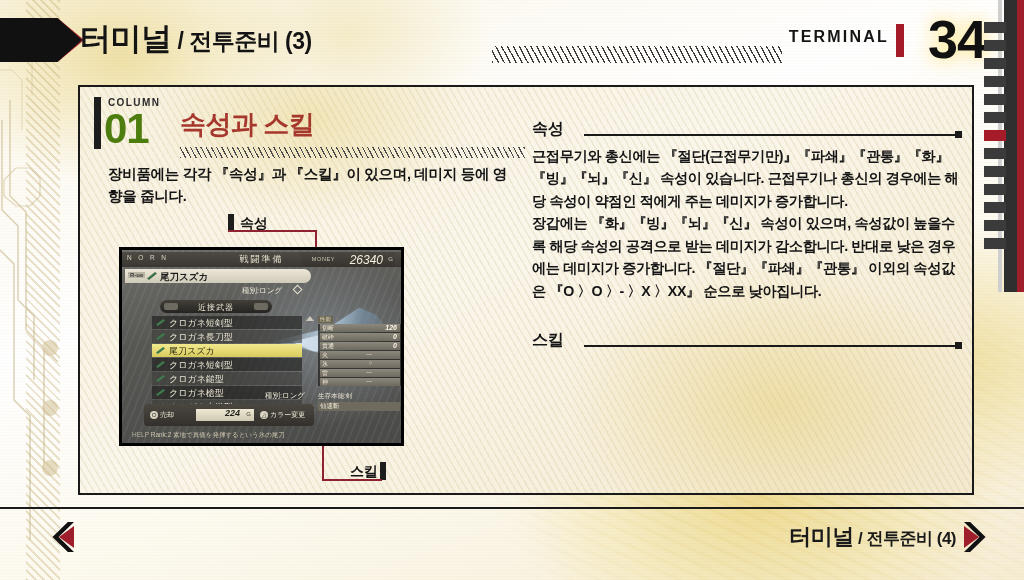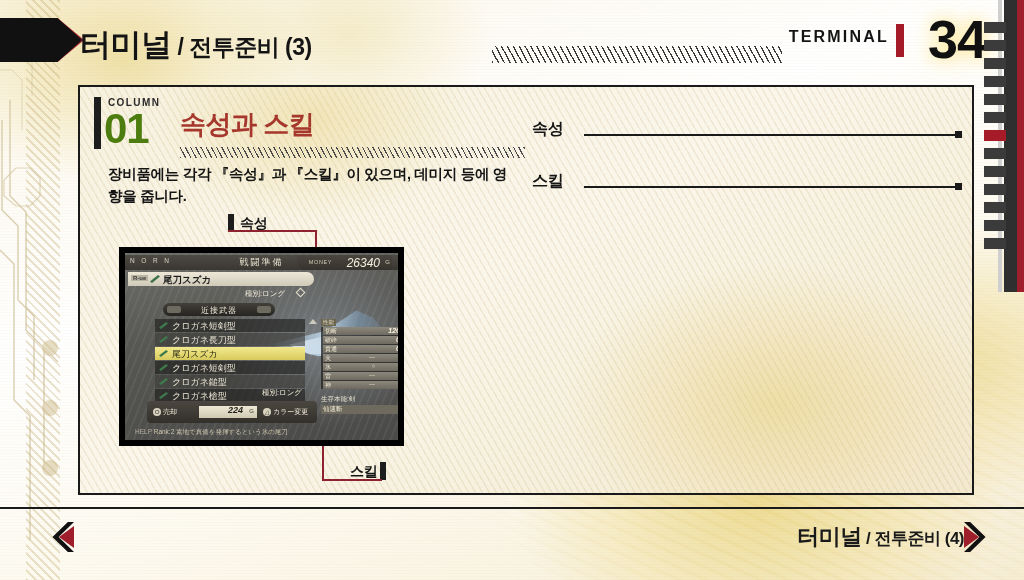--- a/index.html
+++ b/index.html
@@ -59,21 +59,21 @@
   .hdr-arrow-red {
     position: absolute; left: 54px; top: 18px; width: 30px; height: 44px;
     background: #9e1f2b;
     clip-path: polygon(0 0, 12% 0, 100% 50%, 12% 100%, 0 100%);
     z-index: 5;
   }
   .hdr-title {
     position: absolute; left: 80px; top: 17px;
     font-size: 31px; font-weight: bold; color: #141414;
     letter-spacing: -.5px; white-space: nowrap; z-index: 6;
-    line-height: 56px;
+    line-height: 44px;
   }
   .hdr-title .sub { font-size: 23px; }
 
   .hdr-hatch {
     position: absolute; left: 492px; top: 46px; width: 290px; height: 17px;
     background: repeating-linear-gradient(62deg, #3b3b3b 0px, #3b3b3b 1.3px, rgba(255,255,255,0) 1.3px, rgba(255,255,255,0) 5.2px);
     z-index: 4;
   }
   .hdr-terminal {
     position: absolute; right: 135px; top: 28px;
@@ -136,21 +136,21 @@
     position: absolute; font-size: 14px; font-weight: bold; color: #141414;
     letter-spacing: -.3px;
   }
   .cl-bar { position: absolute; width: 6px; height: 18px; background: #1d1d1d; }
 
   .cl-line { position: absolute; background: #8f2230; }
 
   
   .shot {
     position: absolute; left: 39px; top: 160px; width: 285px; height: 199px;
-    background: #5b5b58; overflow: hidden; border: 6px solid #000000;
+    background: #5b5b58; overflow: hidden; border: 3px solid #000000;
   }
   .shot-bg {
     position: absolute; inset: 0;
     background:
       radial-gradient(ellipse 160px 120px at 72% 48%, rgba(150,160,170,.55), rgba(0,0,0,0) 70%),
       linear-gradient(170deg, #6d6d69 0%, #575754 40%, #4a4a48 100%);
   }
   .shot-bg::after{
     content:""; position:absolute; inset:0;
     background: repeating-linear-gradient(112deg, rgba(255,255,255,.05) 0px, rgba(255,255,255,.05) 2px, rgba(0,0,0,0) 2px, rgba(0,0,0,0) 7px);
@@ -241,21 +241,21 @@
   .rcol { position: absolute; left: 452px; top: 32px; width: 430px; }
   .sec-head { position: relative; height: 24px; margin-bottom: 2px; }
   .sec-head .t { position: absolute; left: 0; top: 0; font-size: 16px; font-weight: bold; color: #151515; letter-spacing: -.3px; }
   .sec-head .ln { position: absolute; left: 52px; right: 4px; top: 15px; height: 1.5px; background: #1a1a1a; }
   .sec-head .dot { position: absolute; right: 0px; top: 12px; width: 7px; height: 7px; background: #1a1a1a; }
   .sec-body { font-size: 14.2px; font-weight: bold; color: #151515; line-height: 1.58; letter-spacing: -.35px; }
 
   
   .foot-rule { position: absolute; left: 0; right: 0; top: 507px; height: 2px; background: #1a1a1a; z-index: 4; }
   .foot-left { position: absolute; left: 52px; top: 522px; z-index: 5; display: flex; align-items: center; gap: 12px; }
-  .foot-right{ position: absolute; right: 38px; top: 522px; z-index: 5; display: flex; align-items: center; gap: 0; }
+  .foot-right{ position: absolute; right: 38px; top: 522px; z-index: 5; display: flex; align-items: center; gap: 8px; }
   .foot-txt { font-size: 22px; font-weight: bold; color: #1a1a1a; letter-spacing: -.5px; white-space: nowrap; }
   .foot-txt .sub { font-size: 17px; }
   .chev { width: 22px; height: 30px; position: relative; }
   .chev::before { content:""; position:absolute; inset:0; background:#111; clip-path: polygon(72% 0, 100% 0, 30% 50%, 100% 100%, 72% 100%, 2% 50%); }
   .chev::after  { content:""; position:absolute; left:6px; top:4px; width:16px; height:22px; background:#9e1f2b; clip-path: polygon(100% 0, 100% 100%, 6% 50%); }
   .chev.r::before { clip-path: polygon(28% 0, 0 0, 70% 50%, 0 100%, 28% 100%, 98% 50%); }
   .chev.r::after  { left: 0px; clip-path: polygon(0 0, 0 100%, 94% 50%); }
 </style>
 </head>
 <body>
@@ -449,20 +449,22 @@
         </div>
         <div class="s-desc"><span>HELP</span> <span class="hl">Rank:2   素地で真価を発揮するという氷の尾刀</span></div>
       </div>
 
       <div class="rcol">
         <div class="sec-head">
           <span class="t">속성</span>
           <span class="ln"></span>
           <span class="dot"></span>
         </div>
+        <div class="sec-body" style="white-space: pre-line;">근접무기와 총신에는 『절단(근접무기만)』『파쇄』『관통』『화』『빙』『뇌』『신』 속성이 있습니다. 근접무기나 총신의 경우에는 해당 속성이 약점인 적에게 주는 데미지가 증가합니다.
+장갑에는 『화』『빙』『뇌』『신』 속성이 있으며, 속성값이 높을수록 해당 속성의 공격으로 받는 데미지가 감소합니다. 반대로 낮은 경우에는 데미지가 증가합니다. 『절단』『파쇄』『관통』 이외의 속성값은 『O 〉O 〉- 〉X 〉XX』 순으로 낮아집니다.</div>
 
         <div class="sec-head" style="margin-top:28px;">
           <span class="t">스킬</span>
           <span class="ln"></span>
           <span class="dot"></span>
         </div>
       </div>
 
     </div>
   </div>

